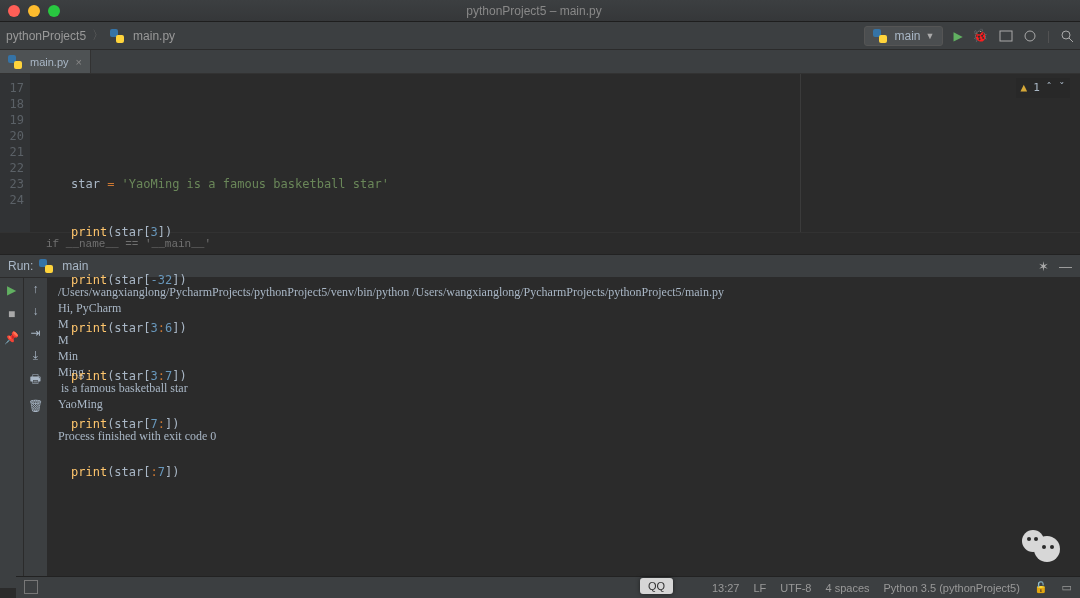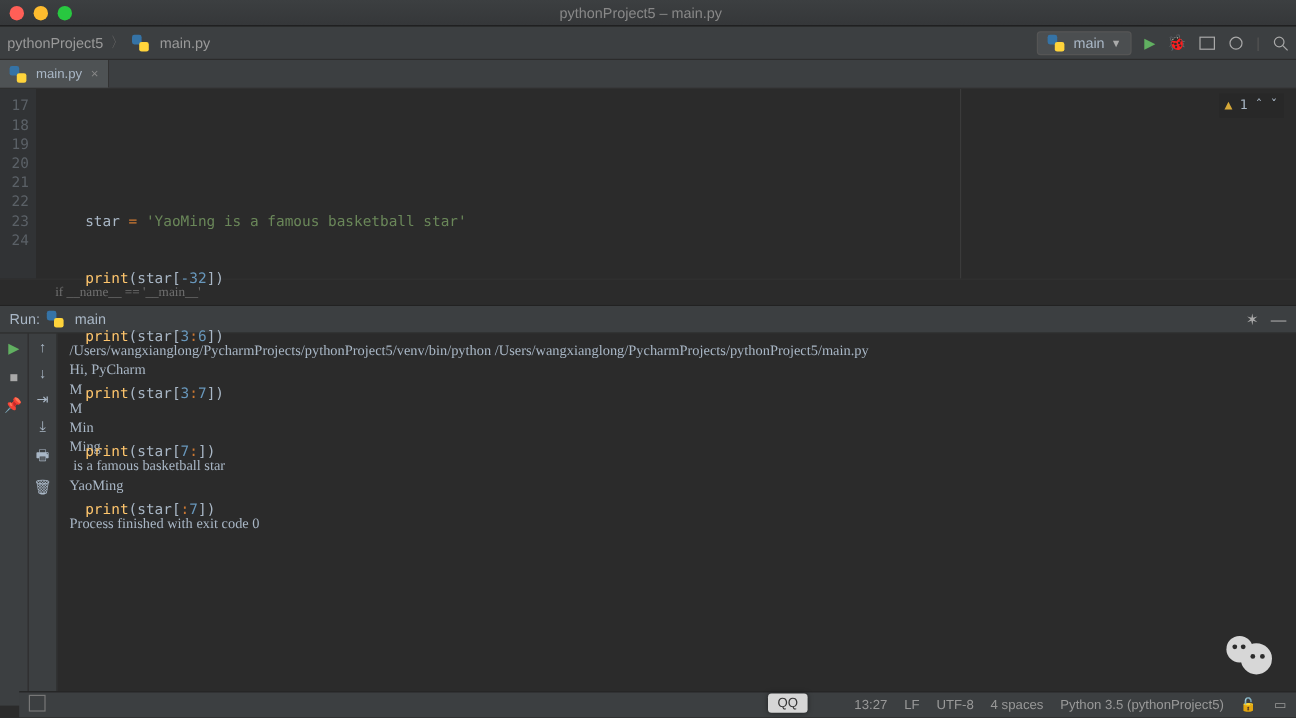--- a/index.html
+++ b/index.html
@@ -119,21 +119,21 @@
 .warning-badge {
   position:absolute; top:4px; right:10px;
   display:flex; gap:6px; align-items:center;
   font-size:11px; color:#a9b7c6;
   background: rgba(40,40,40,0.7);
   padding: 2px 5px;
 }
 .warn-tri { color:#d6a838; }
 .breadcrumb-bar {
   height:22px;
-  font-family:Liberation Serif, serif;
+  font-family:Liberation Mono, monospace;
   font-size:11px;
   color:#707070;
   padding-left:46px;
   display:flex; align-items:center;
   background:#2b2b2b;
   border-top:1px solid #323232;
 }
 
 
 .run-header {
@@ -294,20 +294,21 @@
     <div class="ln">20</div>
     <div class="ln">21</div>
     <div class="ln">22</div>
     <div class="ln">23</div>
     <div class="ln">24</div>
   </div>
   <div class="code">
     <div class="right-ruler"></div>
     <div class="line"></div>
     <div class="line"><span class="id">star</span><span class="kw"> = </span><span class="str">'YaoMing is a famous basketball star'</span></div>
+    <div class="line"><span class="fn">print</span><span class="id">(</span><span class="id">star</span><span class="id">[</span><span class="num">3</span><span class="id">]</span><span class="id">)</span></div>
     <div class="line"><span class="fn">print</span><span class="id">(</span><span class="id">star</span><span class="id">[</span><span class="num">-32</span><span class="id">]</span><span class="id">)</span></div>
     <div class="line"><span class="fn">print</span><span class="id">(</span><span class="id">star</span><span class="id">[</span><span class="num">3</span><span class="kw">:</span><span class="num">6</span><span class="id">]</span><span class="id">)</span></div>
     <div class="line"><span class="fn">print</span><span class="id">(</span><span class="id">star</span><span class="id">[</span><span class="num">3</span><span class="kw">:</span><span class="num">7</span><span class="id">]</span><span class="id">)</span></div>
     <div class="line"><span class="fn">print</span><span class="id">(</span><span class="id">star</span><span class="id">[</span><span class="num">7</span><span class="kw">:</span><span class="id">]</span><span class="id">)</span></div>
     <div class="line"><span class="fn">print</span><span class="id">(</span><span class="id">star</span><span class="id">[</span><span class="kw">:</span><span class="num">7</span><span class="id">]</span><span class="id">)</span></div>
     <div class="warning-badge">
       <span class="warn-tri">▲</span>
       <span>1</span>
       <span>ˆ</span>
       <span>ˇ</span>

